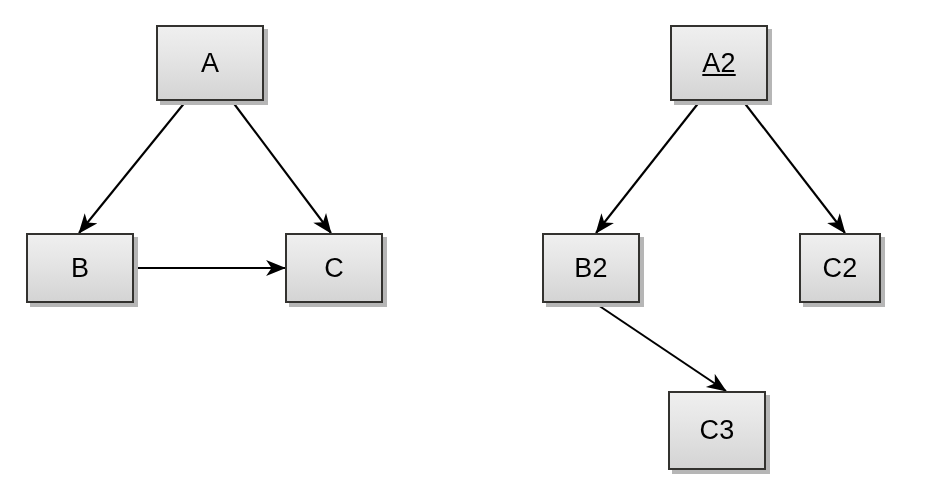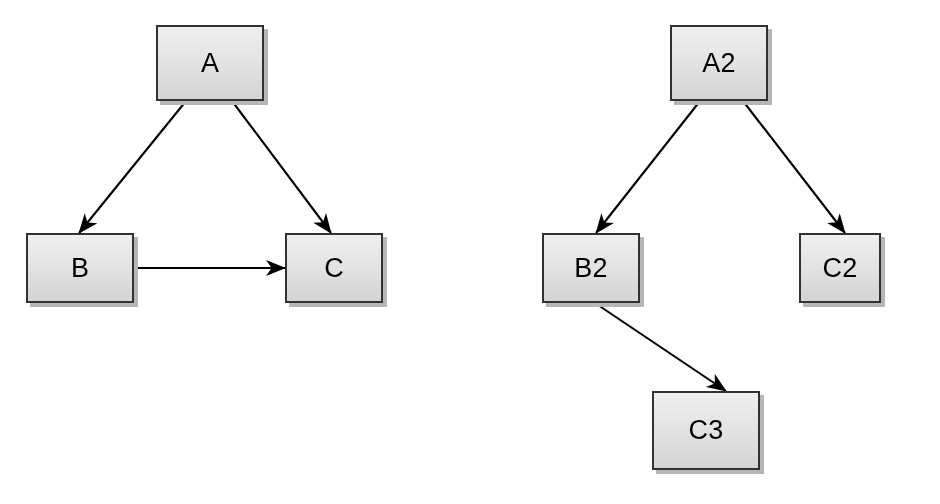--- a/index.html
+++ b/index.html
@@ -72,27 +72,27 @@
   <div id="nodes-group">
       <div class="node" style="left: 156px; top: 25px; width: 108px; height: 76px;">
         <span class="node-label">A</span>
       </div>
       <div class="node" style="left: 26px; top: 233px; width: 108px; height: 70px;">
         <span class="node-label">B</span>
       </div>
       <div class="node" style="left: 285px; top: 233px; width: 98px; height: 70px;">
         <span class="node-label">C</span>
       </div>
-      <div class="node" style="left: 670px; top: 25px; width: 98px; height: 76px;">
+      <div class="node" style="left: 670px; top: 25px; width: 98px; height: 76px; text-decoration: underline;">
         <span class="node-label">A2</span>
       </div>
       <div class="node" style="left: 542px; top: 233px; width: 98px; height: 70px;">
         <span class="node-label">B2</span>
       </div>
       <div class="node" style="left: 799px; top: 233px; width: 82px; height: 70px;">
         <span class="node-label">C2</span>
       </div>
-      <div class="node" style="left: 652px; top: 391px; width: 108px; height: 79px;">
+      <div class="node" style="left: 668px; top: 391px; width: 98px; height: 79px;">
         <span class="node-label">C3</span>
       </div>
     </div>
 
 </div>
 
 </body></html>

